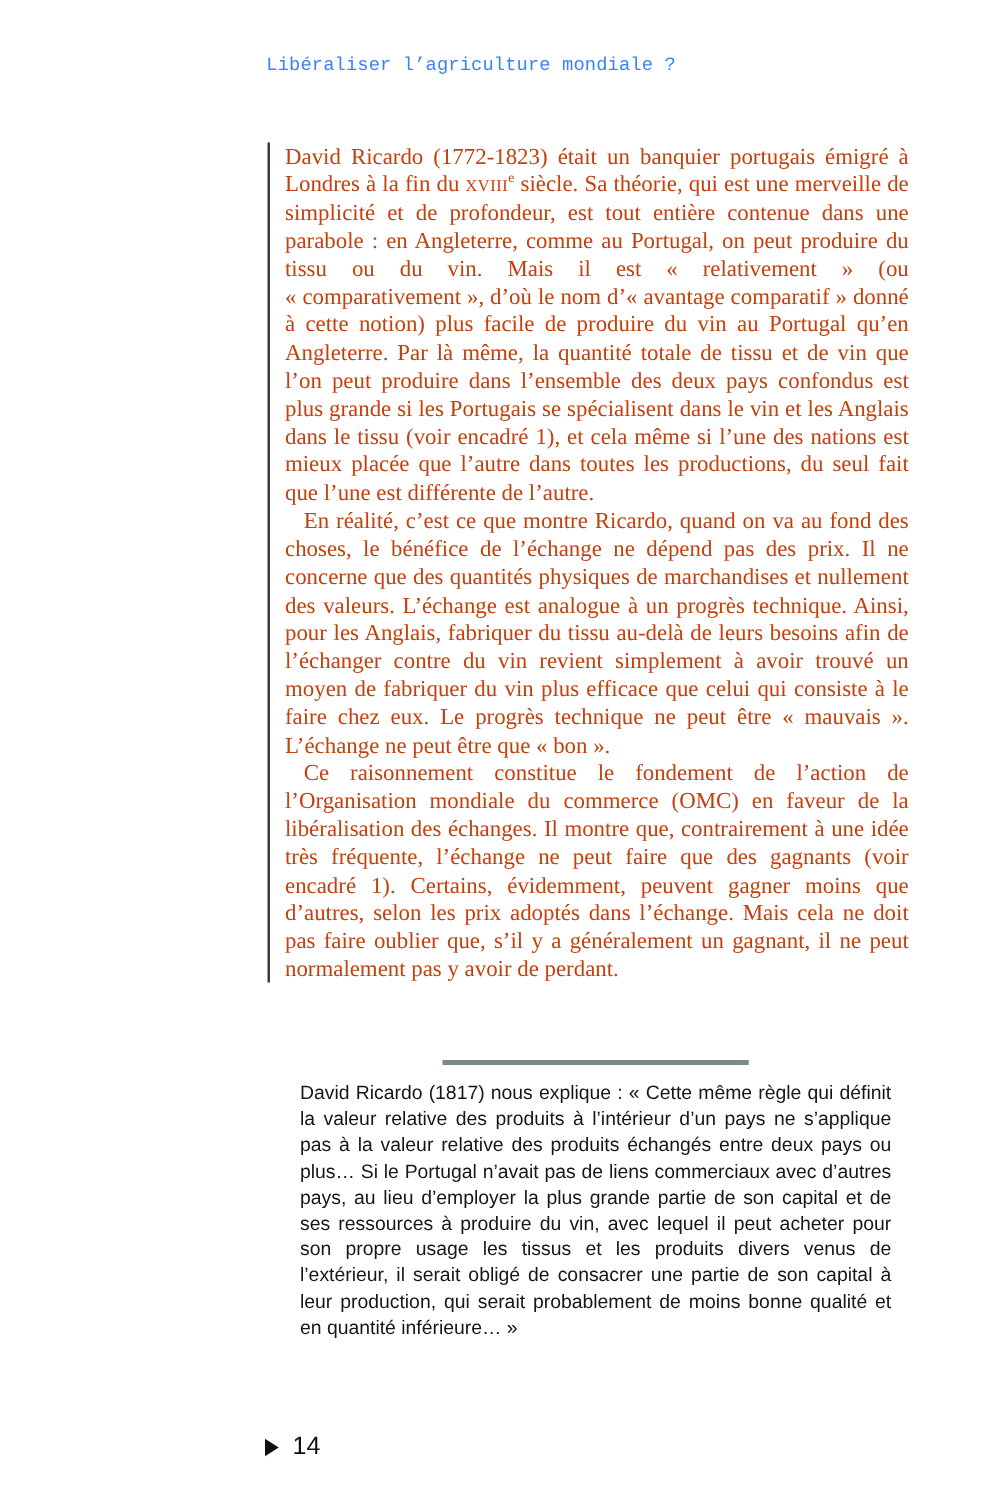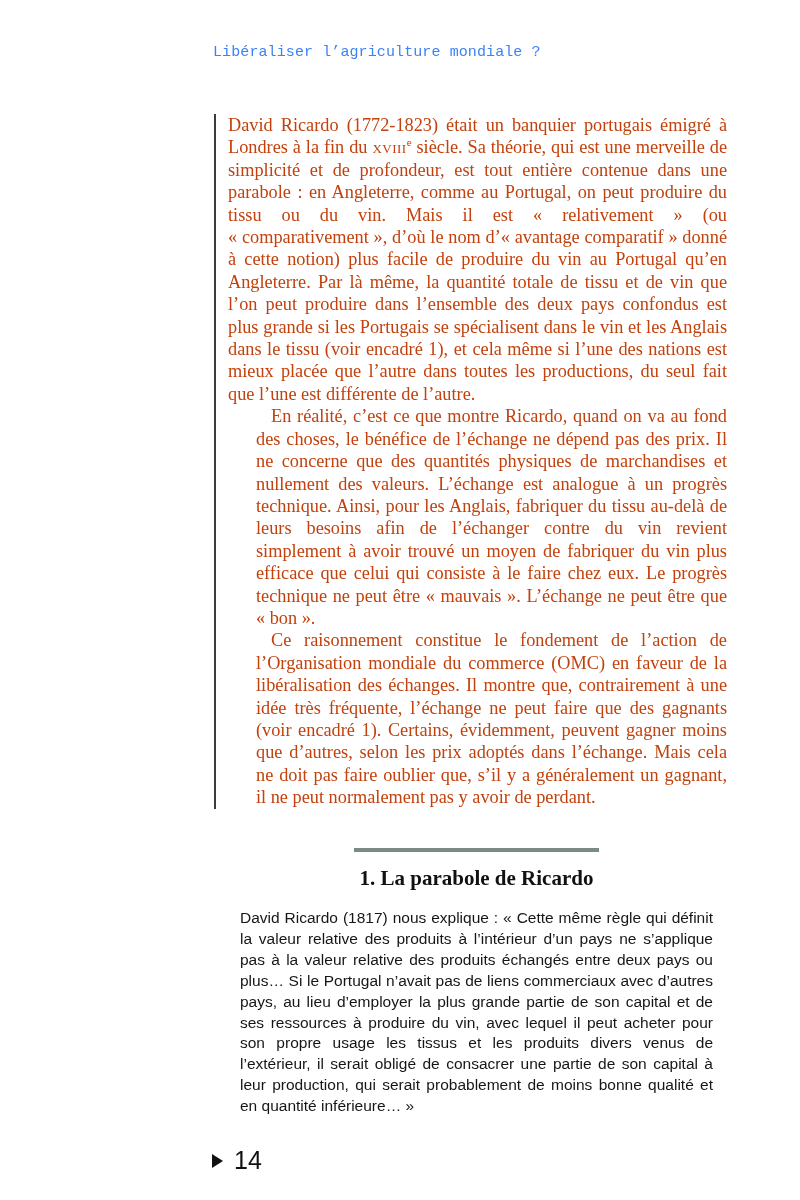--- a/index.html
+++ b/index.html
@@ -50,21 +50,20 @@
     margin: 0;
     font-size: 18.3px;
     line-height: 22.4px;
     text-align: justify;
     hyphens: auto;
     -webkit-hyphens: auto;
     color: #c2410c;
   }
   .body-par.indent {
     text-indent: 15px;
-    margin-left: 28px;
   }
 
   .smallcaps {
     font-variant: small-caps;
     letter-spacing: 0.5px;
   }
   .sup-e {
     font-size: 11px;
     line-height: 0;
     vertical-align: super;
@@ -103,21 +102,21 @@
   }
 
   .page-footer {
     position: absolute;
     left: 212px;
     top: 1146px;
     display: flex;
     align-items: center;
     gap: 11px;
     font-family: "Liberation Sans", sans-serif;
-    font-size: 25px;
+    font-size: 20px;
     color: #111111;
   }
   .marker-icon {
     width: 0;
     height: 0;
     border-left: 11px solid #111111;
     border-top: 7px solid transparent;
     border-bottom: 7px solid transparent;
     display: inline-block;
   }
@@ -131,20 +130,19 @@
 
   <p class="body-par"><span>David Ricardo (1772-1823) était un banquier portugais émigré à Londres à la fin du </span><span class="smallcaps">xviii</span><span class="sup-e">e</span><span> siècle. Sa théorie, qui est une merveille de simplicité et de profondeur, est tout entière contenue dans une parabole&nbsp;: en Angleterre, comme au Portugal, on peut produire du tissu ou du vin. Mais il est «&nbsp;relativement&nbsp;» (ou «&nbsp;comparativement&nbsp;», d’où le nom d’«&nbsp;avantage comparatif&nbsp;» donné à cette notion) plus facile de produire du vin au Portugal qu’en Angleterre. Par là même, la quantité totale de tissu et de vin que l’on peut produire dans l’ensemble des deux pays confondus est plus grande si les Portugais se spécialisent dans le vin et les Anglais dans le tissu (voir encadré 1), et cela même si l’une des nations est mieux placée que l’autre dans toutes les productions, du seul fait que l’une est différente de l’autre.</span></p>
 
   <p class="body-par indent">En réalité, c’est ce que montre Ricardo, quand on va au fond des choses, le bénéfice de l’échange ne dépend pas des prix. Il ne concerne que des quantités physiques de marchandises et nullement des valeurs. L’échange est analogue à un progrès technique. Ainsi, pour les Anglais, fabriquer du tissu au-delà de leurs besoins afin de l’échanger contre du vin revient simplement à avoir trouvé un moyen de fabriquer du vin plus efficace que celui qui consiste à le faire chez eux. Le progrès technique ne peut être «&nbsp;mauvais&nbsp;». L’échange ne peut être que «&nbsp;bon&nbsp;».</p>
 
   <p class="body-par indent">Ce raisonnement constitue le fondement de l’action de l’Organisation mondiale du commerce (OMC) en faveur de la libéralisation des échanges. Il montre que, contrairement à une idée très fréquente, l’échange ne peut faire que des gagnants (voir encadré 1). Certains, évidemment, peuvent gagner moins que d’autres, selon les prix adoptés dans l’échange. Mais cela ne doit pas faire oublier que, s’il y a généralement un gagnant, il ne peut normalement pas y avoir de perdant.</p>
 </section>
 
 <section class="box-section">
   <div class="box-rule" style="background-color: rgb(123, 138, 134);"></div>
-  <h2 class="box-heading">1. La parabole de Ricardo</h2>
   <p class="box-body">David Ricardo (1817) nous explique&nbsp;: «&nbsp;Cette même règle qui définit la valeur relative des produits à l’intérieur d’un pays ne s’applique pas à la valeur relative des produits échangés entre deux pays ou plus… Si le Portugal n’avait pas de liens commerciaux avec d’autres pays, au lieu d’employer la plus grande partie de son capital et de ses ressources à produire du vin, avec lequel il peut acheter pour son propre usage les tissus et les produits divers venus de l’extérieur, il serait obligé de consacrer une partie de son capital à leur production, qui serait probablement de moins bonne qualité et en quantité inférieure…&nbsp;»</p>
 </section>
 
 <footer class="page-footer">
   <span class="marker-icon"></span>
   <span>14</span>
 </footer>
 
 </body></html>

